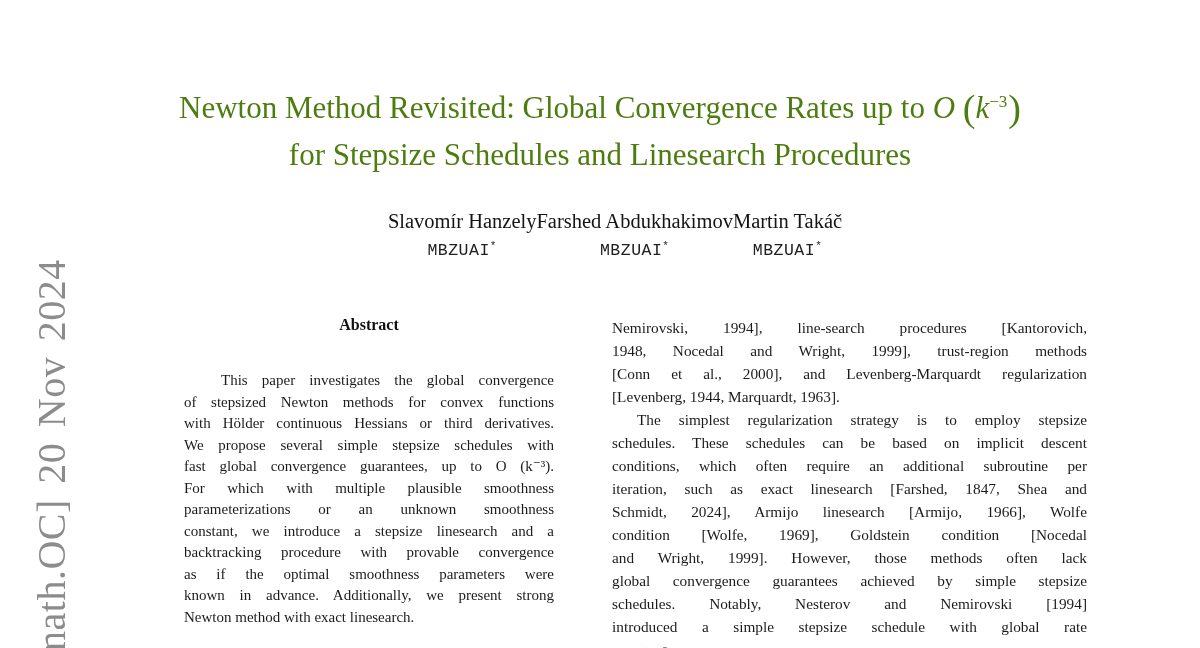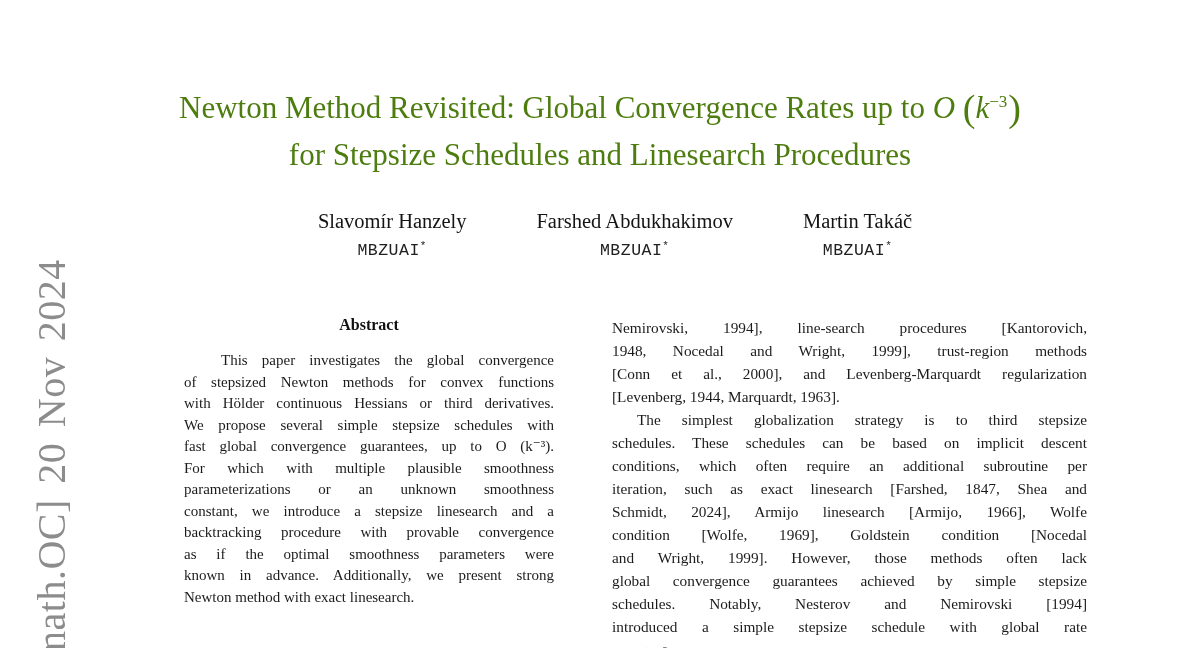--- a/index.html
+++ b/index.html
@@ -37,38 +37,38 @@
   }
   .t-line{display:block;white-space:nowrap;}
   .mathO{font-style:italic;}
   .bigparen{font-size:38px;line-height:0;vertical-align:-3px;font-weight:400;}
   .mk{font-style:italic;}
   sup.mexp{font-size:17px;line-height:0;vertical-align:11px;margin-right:1px;}
 
   
   .authors{
     position:absolute;top:209px;left:30px;right:0;
-    display:flex;justify-content:center;gap:70px;
+    display:flex;justify-content:center;
   }
   .author{text-align:center;}
   .author-name{font-size:20.5px;line-height:25px;color:#141414;}
   .author-affil{
     margin-top:3px;
     font-family:"Liberation Mono","DejaVu Sans Mono",monospace;
     font-size:16.5px;line-height:19px;color:#202020;
     letter-spacing:.5px;
   }
   .author-affil sup{font-size:11px;vertical-align:6px;}
 
   
   .abstract-col{position:absolute;left:184px;top:315px;width:370px;}
   .abs-heading{
     text-align:center;font-weight:bold;font-size:16px;line-height:20px;color:#111;
   }
-  .abs-body{margin-top:15px;font-size:15px;}
+  .abs-body{margin-top:35px;font-size:15px;}
   .abstract-col .jline,.abstract-col .line{
     height:21.5px;line-height:21.5px;
   }
 
   .intro-col{position:absolute;left:612px;top:316px;width:475px;font-size:15.3px;}
   .intro-col .jline,.intro-col .line{
     height:23px;line-height:23px;
   }
 
   .jline{text-align:justify;text-align-last:justify;overflow:visible;}
@@ -126,21 +126,21 @@
       <div class="jline">known in advance. Additionally, we present strong</div>
       <div class="line">Newton method with exact linesearch.</div>
     </div>
   </div>
 
   <div class="intro-col">
     <div class="jline">Nemirovski, 1994], line-search procedures [Kantorovich,</div>
     <div class="jline">1948, Nocedal and Wright, 1999], trust-region methods</div>
     <div class="jline">[Conn et al., 2000], and Levenberg-Marquardt regularization</div>
     <div class="line">[Levenberg, 1944, Marquardt, 1963].</div>
-    <div class="jline indent">The simplest globalization strategy is to third stepsize</div>
+    <div class="jline indent">The simplest regularization strategy is to employ stepsize</div>
     <div class="jline">schedules. These schedules can be based on implicit descent</div>
     <div class="jline">conditions, which often require an additional subroutine per</div>
     <div class="jline">iteration, such as exact linesearch [Farshed, 1847, Shea and</div>
     <div class="jline">Schmidt, 2024], Armijo linesearch [Armijo, 1966], Wolfe</div>
     <div class="jline">condition [Wolfe, 1969], Goldstein condition [Nocedal</div>
     <div class="jline">and Wright, 1999].  However, those methods often lack</div>
     <div class="jline">global convergence guarantees achieved by simple stepsize</div>
     <div class="jline">schedules.  Notably, Nesterov and Nemirovski [1994]</div>
     <div class="jline">introduced a simple stepsize schedule with global rate</div>
   </div>

